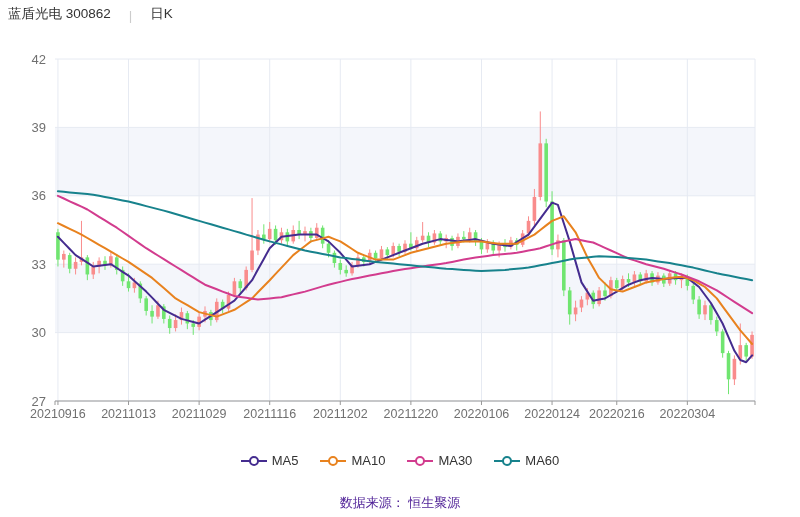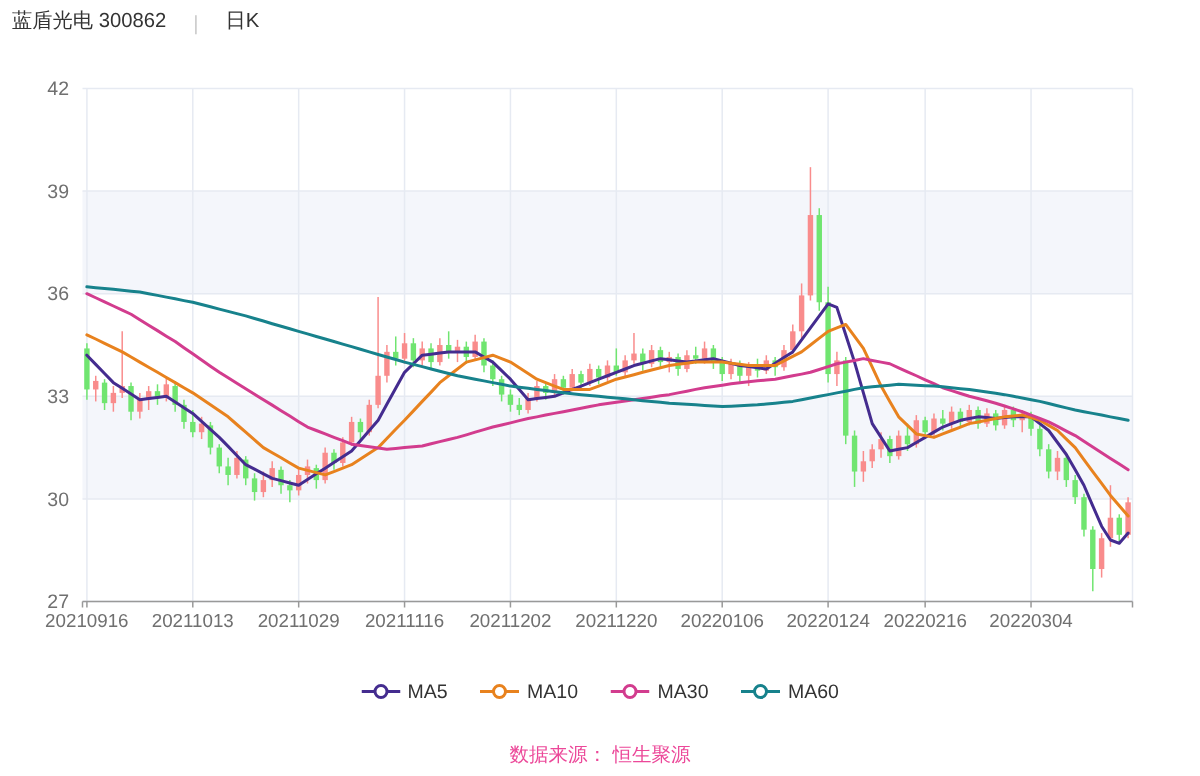--- a/index.html
+++ b/index.html
@@ -8,21 +8,21 @@
   .header{position:absolute;top:5px;left:8px;right:24px;display:flex;align-items:flex-end;
           font-size:13.5px;color:#333;}
   .header .sep{color:#ccc;margin:0 18px;}
   .header .spacer{flex:1;}
   .header .upd{color:#333;}
   #chart{position:absolute;top:0;left:0;}
   .legend{position:absolute;top:453px;left:0;width:800px;display:flex;justify-content:center;
           align-items:center;gap:22px;font-size:13px;color:#333;}
   .legend .item{display:flex;align-items:center;gap:5px;cursor:pointer;}
   .footer{position:absolute;top:494px;left:0;width:800px;text-align:center;
-          font-size:13px;color:#ec4899;}
+          font-size:13px;color:#4c1d95;}
 </style>
 </head>
 <body>
 
 <div class="stage">
   <div class="header">
     <span>蓝盾光电 300862</span>
     <span class="sep">|</span>
     <span>日K</span>
     <span class="spacer"></span>

